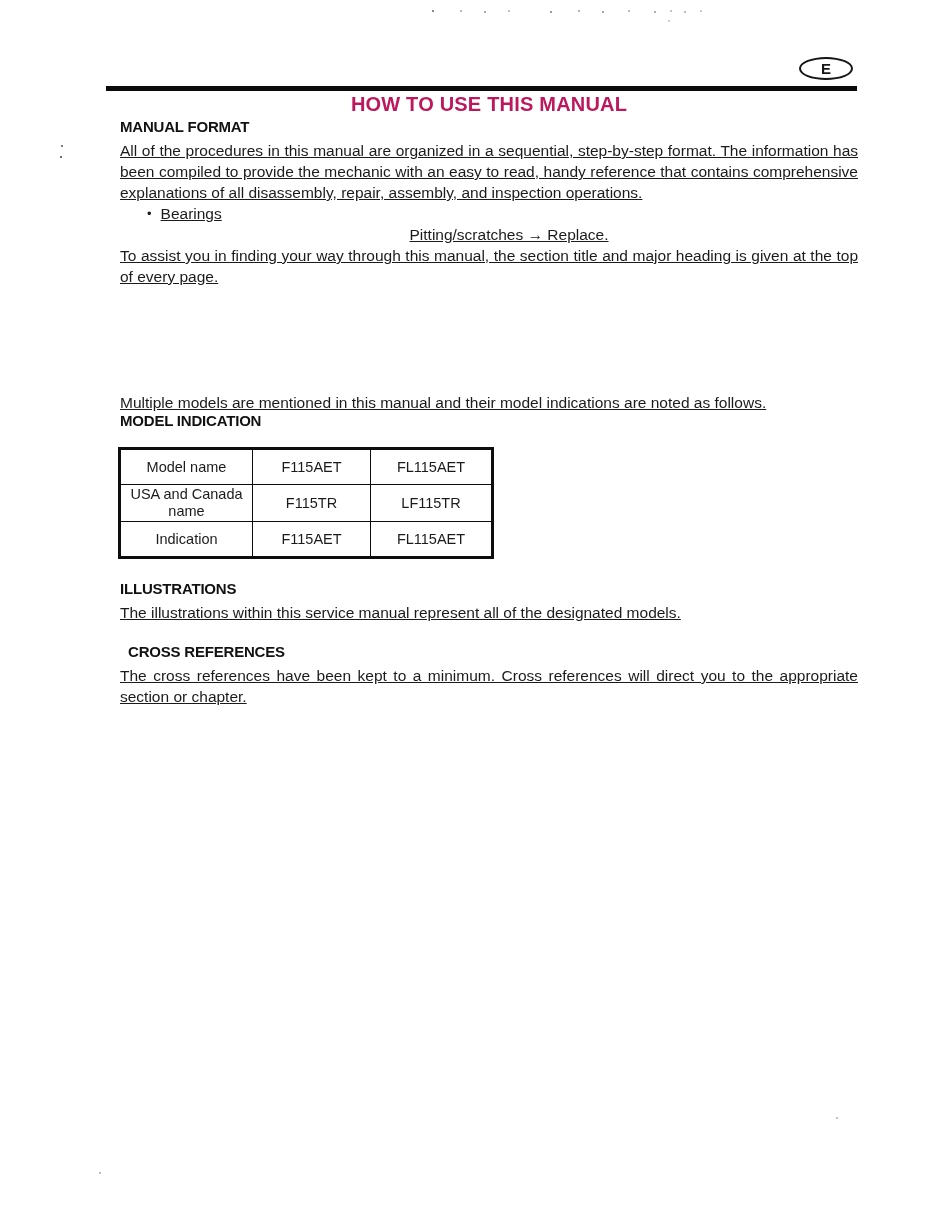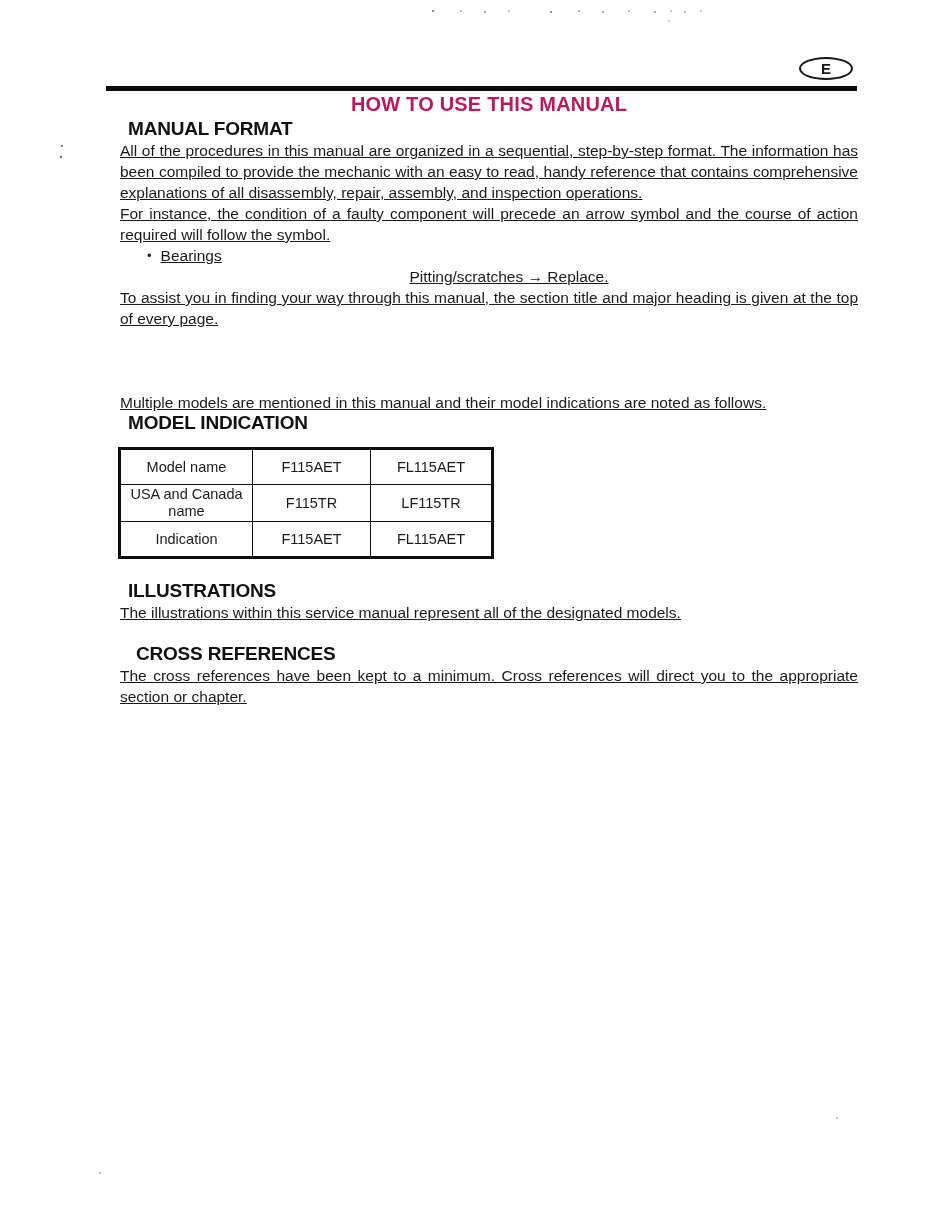--- a/index.html
+++ b/index.html
@@ -60,22 +60,22 @@
     width: 738px;
     text-align: center;
     font-size: 20px; font-weight: bold;
     color: #be185d;
     letter-spacing: 0.2px;
   }
 
   
   .sec-heading {
     position: absolute;
-    left: 128px;
-    font-size: 19px; font-weight: bold;
+    left: 120px;
+    font-size: 15px; font-weight: bold;
     color: #111;
     letter-spacing: -0.2px;
   }
   .h-manual-format   { top: 118px; }
   .h-model-indication{ top: 370px; margin-top: 42px; }
   .h-illustrations   { top: 580px; }
   .h-cross-refs      { top: 643px; margin-left: 8px; }
 
   
   .body-block {
@@ -131,21 +131,20 @@
   <div class="lang-badge">
     <span>E</span>
   </div>
   <div class="header-rule"></div>
   <div class="page-title">HOW TO USE THIS MANUAL</div>
 
   <div class="sec-heading h-manual-format">MANUAL FORMAT</div>
 
   <div class="body-block mf-body">
     <p>All of the procedures in this manual are organized in a sequential, step-by-step format. The information has been compiled to provide the mechanic with an easy to read, handy reference that contains comprehensive explanations of all disassembly, repair, assembly, and inspection operations.</p>
-    <p>For instance, the condition of a faulty component will precede an arrow symbol and the course of action required will follow the symbol.</p>
     <p class="bullet-line"><span class="bullet-marker">•</span><span>Bearings</span></p>
     <p class="bullet-detail">Pitting/scratches → Replace.</p>
     <p>To assist you in finding your way through this manual, the section title and major heading is given at the top of every page.</p>
   </div>
 
   <div class="sec-heading h-model-indication">MODEL INDICATION</div>
 
   <div class="body-block mi-intro">
     <p>Multiple models are mentioned in this manual and their model indications are noted as follows.</p>
   </div>

